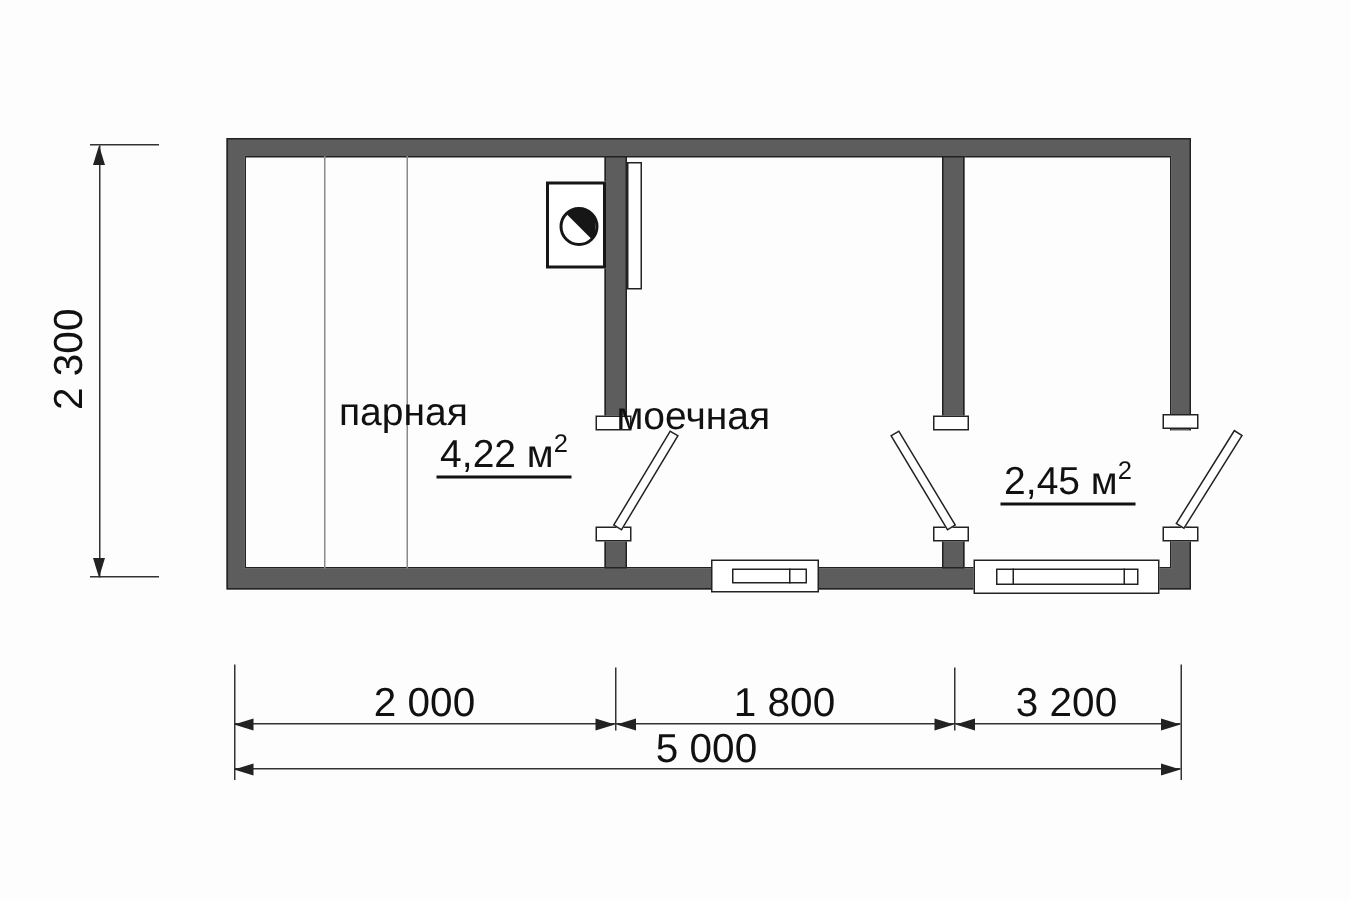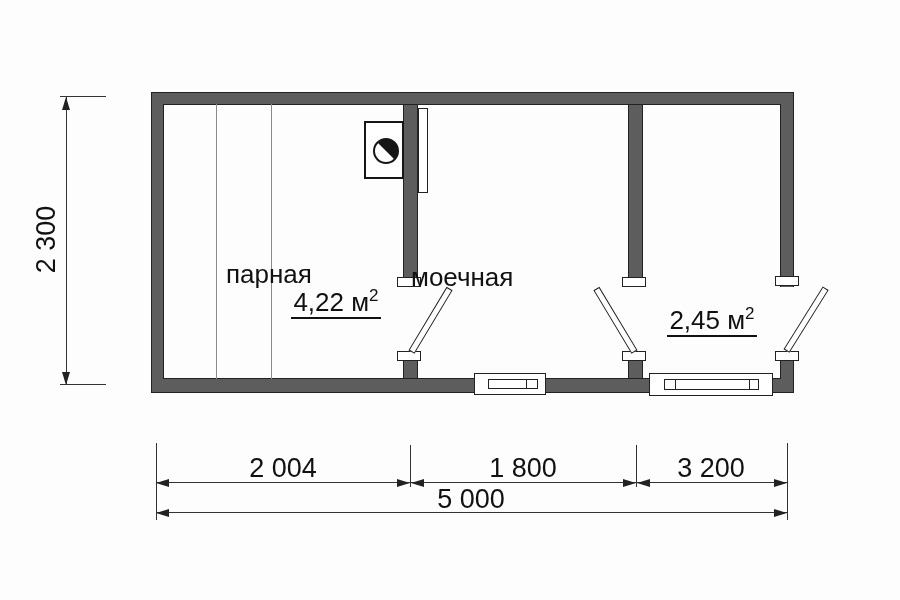--- a/index.html
+++ b/index.html
@@ -136,21 +136,21 @@
   <div class="abs ext-line" style="left:787px;top:443px;height:77px;"></div>
 
   <div class="abs dim-line" style="left:156px;top:482px;width:631px;height:1px;"></div>
   <div class="abs arr arr-l" style="left:156px;top:479px;"></div>
   <div class="abs arr arr-r" style="left:397px;top:479px;"></div>
   <div class="abs arr arr-l" style="left:411px;top:479px;"></div>
   <div class="abs arr arr-r" style="left:623px;top:479px;"></div>
   <div class="abs arr arr-l" style="left:637px;top:479px;"></div>
   <div class="abs arr arr-r" style="left:774px;top:479px;"></div>
 
-  <div class="abs dim-label" style="left:223px;top:455px;">2 004</div>
+  <div class="abs dim-label" style="left:223px;top:455px;">2 000</div>
   <div class="abs dim-label" style="left:463px;top:455px;">1 800</div>
   <div class="abs dim-label" style="left:651px;top:455px;">3 200</div>
 
   <div class="abs dim-line" style="left:156px;top:512px;width:631px;height:1px;"></div>
   <div class="abs arr arr-l" style="left:156px;top:509px;"></div>
   <div class="abs arr arr-r" style="left:774px;top:509px;"></div>
   <div class="abs dim-label" style="left:411px;top:486px;">5 000</div>
 
 </div>
 

